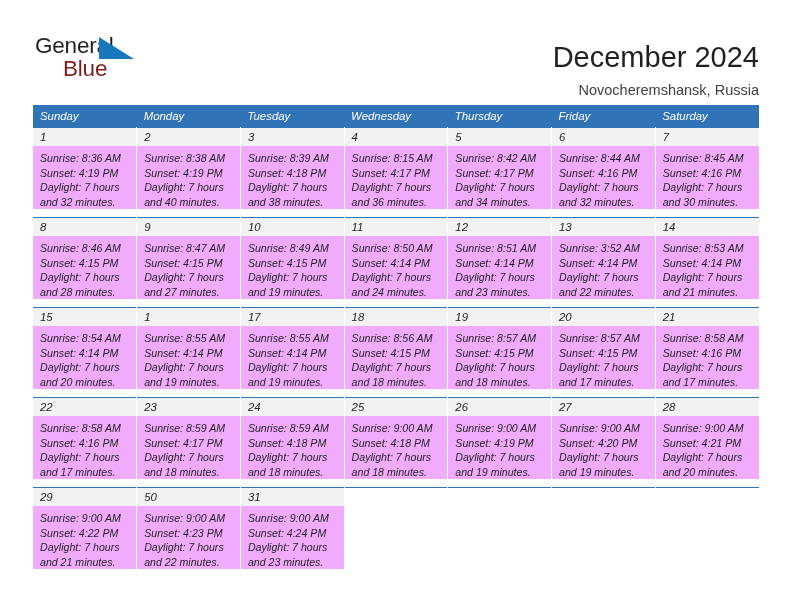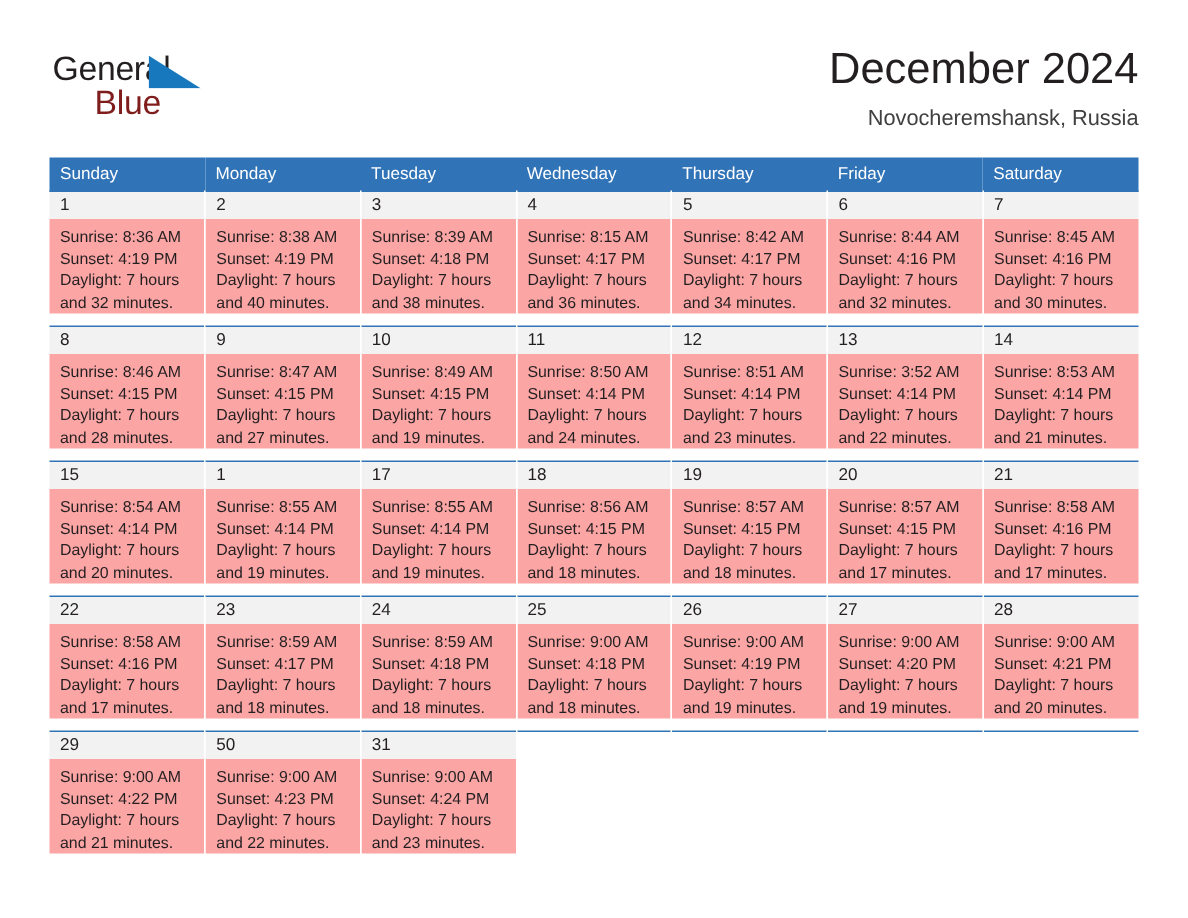--- a/index.html
+++ b/index.html
@@ -61,21 +61,21 @@
     left: 28px;
     top: 23px;
     font-size: 22.5px;
     letter-spacing: -0.2px;
     color: #7f1d1d;
     line-height: 26px;
   }
   .title-block {
     position: absolute;
     right: 0;
-    top: 0;
+    top: 11px;
     text-align: right;
   }
   .cal-title {
     font-size: 29px;
     line-height: 36px;
     color: #231f20;
     font-weight: normal;
     margin: 0;
     white-space: nowrap;
   }
@@ -88,20 +88,21 @@
   }
 
   
   .calendar {
     position: absolute;
     left: 33px;
     top: 105px;
     width: 726px;
     border-collapse: collapse;
     table-layout: fixed;
+    font-style: italic;
   }
   .calendar col { width: 103.71px; }
 
   thead th {
     background: #3074b7;
     color: #ffffff;
     font-size: 11.4px;
     font-weight: normal;
     text-align: left;
     padding: 5px 0 5px 7px;
@@ -125,21 +126,21 @@
     padding: 1px 0 0 7px;
     font-size: 11.4px;
     line-height: 16px;
     color: #231f20;
   }
   .cell-body {
     padding: 5px 6px 0 7px;
     font-size: 10.6px;
     line-height: 14.6px;
     color: #231f20;
-    background: #fca5a5;
+    background: #f0abfc;
   }
   .cell-body div { white-space: nowrap; }
 </style>
 </head>
 <body>
 
 <div class="page">
 
   <div class="header">
 

